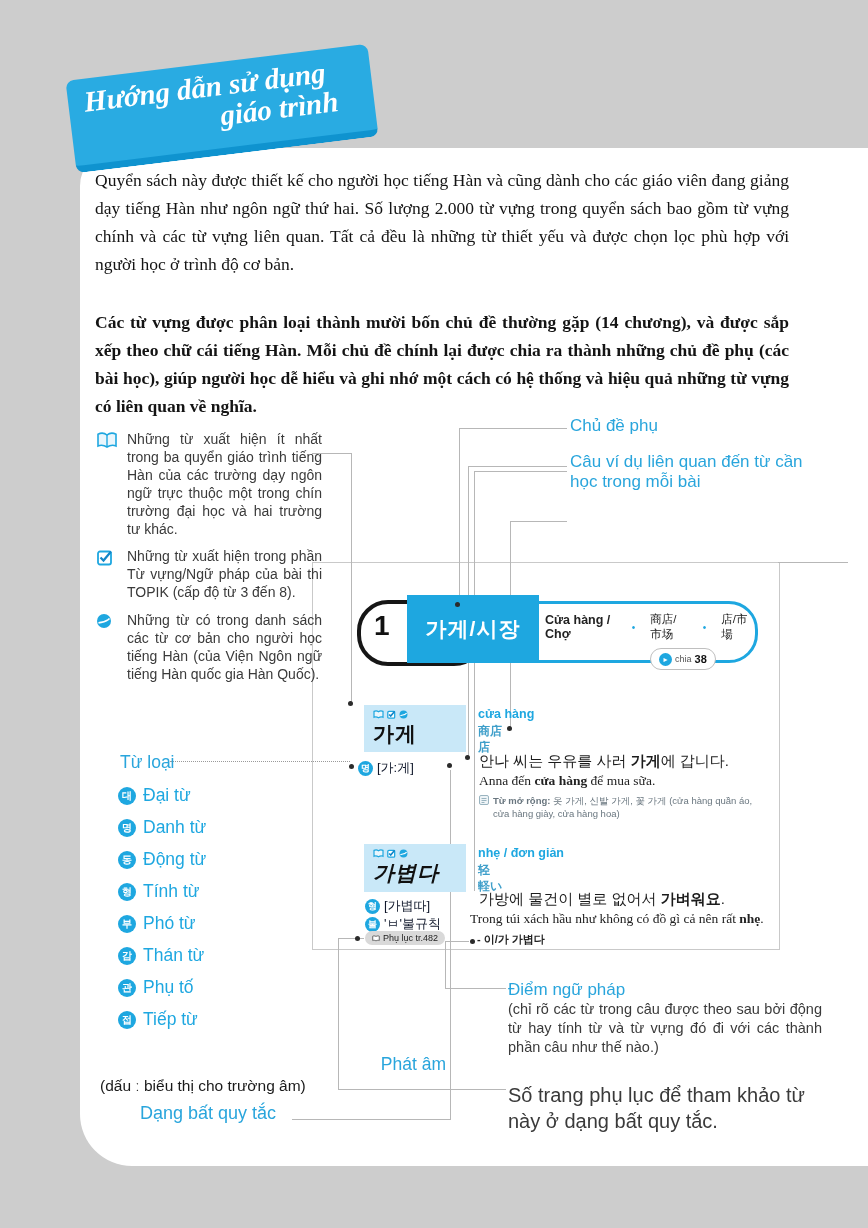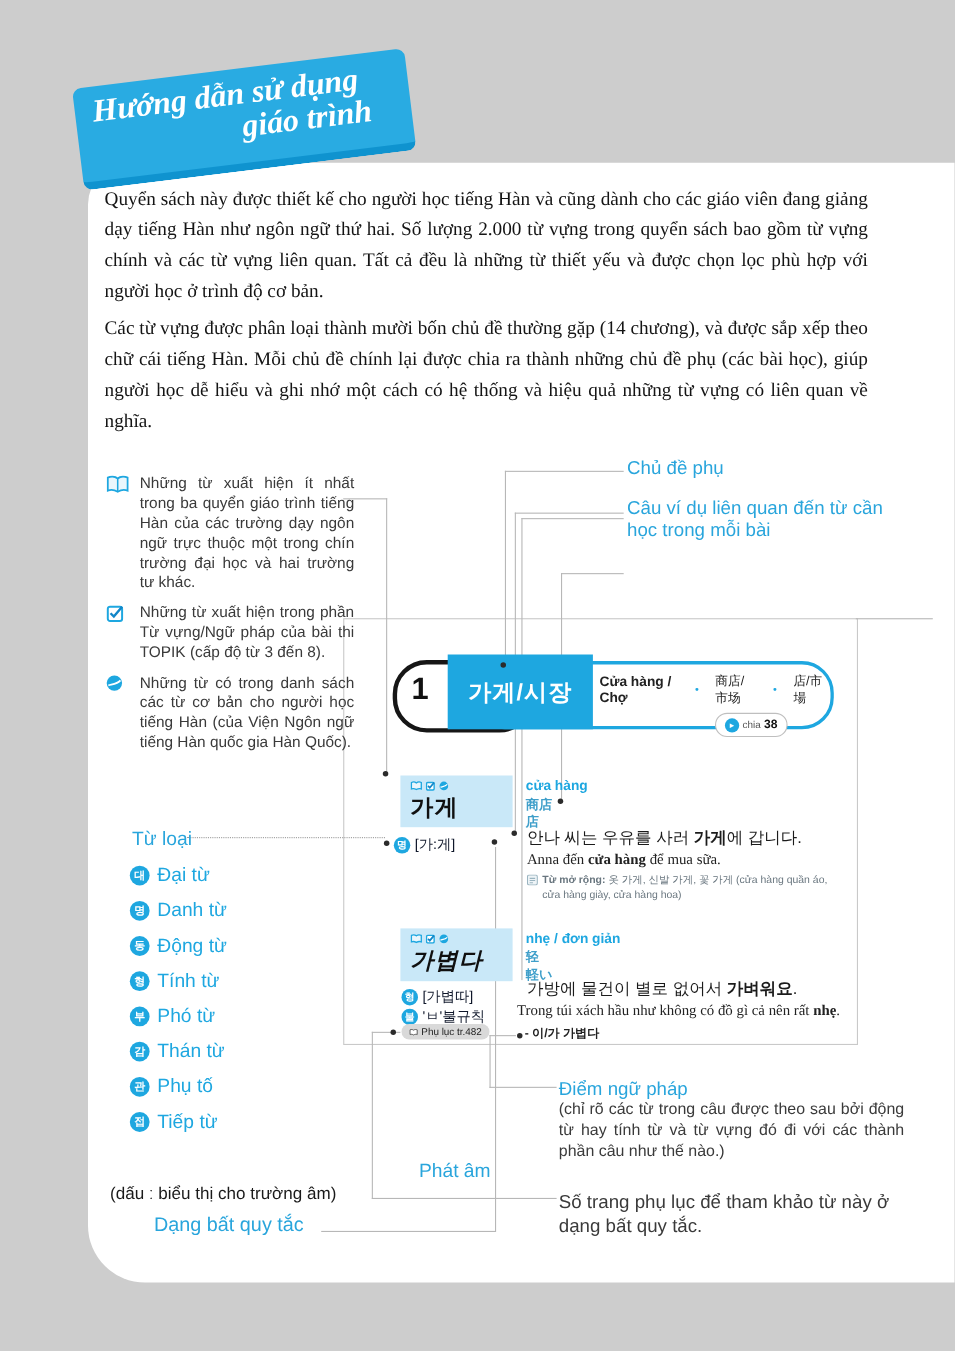--- a/index.html
+++ b/index.html
@@ -10,38 +10,38 @@
   
   .banner{position:absolute;left:70px;top:62px;width:304px;height:86px;background:#29abe2;
           transform:rotate(-7deg);border-radius:8px;color:#fff;z-index:6;
           font-family:"Liberation Serif",serif;font-weight:bold;font-style:italic;
           border-bottom:7px solid #0f93cf;}
   .banner .l1{font-size:29px;padding:8px 0 0 16px;line-height:1.05;}
   .banner .l2{font-size:29px;text-align:right;padding-right:36px;line-height:1.05;}
   
   .para{position:absolute;left:95px;width:694px;font-family:"Liberation Serif",serif;
         font-size:17.5px;line-height:1.6;color:#141414;text-align:justify;z-index:3;margin:0;}
-  .p1{top:166px;} .p2{top:284px;}
+  .p1{top:166px;} .p2{top:308px;font-weight:bold;}
   
   .legend{position:absolute;left:96px;top:431px;width:226px;display:flex;flex-direction:column;gap:10px;z-index:3;}
   .legend-item{display:flex;gap:7px;}
   .legend-ic{flex:0 0 24px;padding-top:1px;}
   .legend-tx{font-size:14px;line-height:1.28;color:#3a3a3a;text-align:justify;}
   
   .callout{position:absolute;color:#29a5dc;font-size:17px;line-height:1.17;z-index:3;}
   .c1{left:570px;top:416px;} .c2{left:570px;top:452px;width:234px;} .c3{left:570px;top:515px;width:234px;}
   .tu-loai{left:120px;top:752px;font-size:17.5px;}
   .gp-label{left:508px;top:980px;}
   .irr-label{left:140px;top:1103px;font-size:18px;}
   .pa-label{position:absolute;left:300px;top:1054px;width:146px;text-align:right;color:#29a5dc;
             font-size:17.5px;z-index:3;}
   .gp-note{position:absolute;left:508px;top:1000px;width:314px;font-size:14.5px;line-height:1.32;
            color:#3a3a3a;text-align:justify;z-index:3;}
   .pa-note{position:absolute;left:100px;top:1077px;font-size:15.5px;color:#1a1a1a;z-index:3;}
-  .ap-note{position:absolute;left:508px;top:1082px;width:302px;font-size:17px;line-height:1.32;
+  .ap-note{position:absolute;left:508px;top:1082px;width:302px;font-size:20px;line-height:1.32;
            color:#3a3a3a;z-index:3;}
   
   .page-box{position:absolute;left:312px;top:562px;width:466px;height:386px;background:#fff;
             border:1px solid #c9c9c9;z-index:1;}
   .pill-black{position:absolute;left:357px;top:600px;width:120px;height:58px;border:4px solid #161616;
               border-radius:31px;background:#fff;z-index:3;}
   .pill-blue{position:absolute;left:430px;top:601px;width:322px;height:56px;border:3px solid #1ea7e0;
              border-radius:29px;background:#fff;z-index:3;}
   .chapter-num{position:absolute;left:374px;top:610px;font-size:28px;font-weight:bold;color:#111;z-index:4;}
   .chapter-blue{position:absolute;left:407px;top:595px;width:132px;height:68px;background:#1ea7e0;z-index:4;

